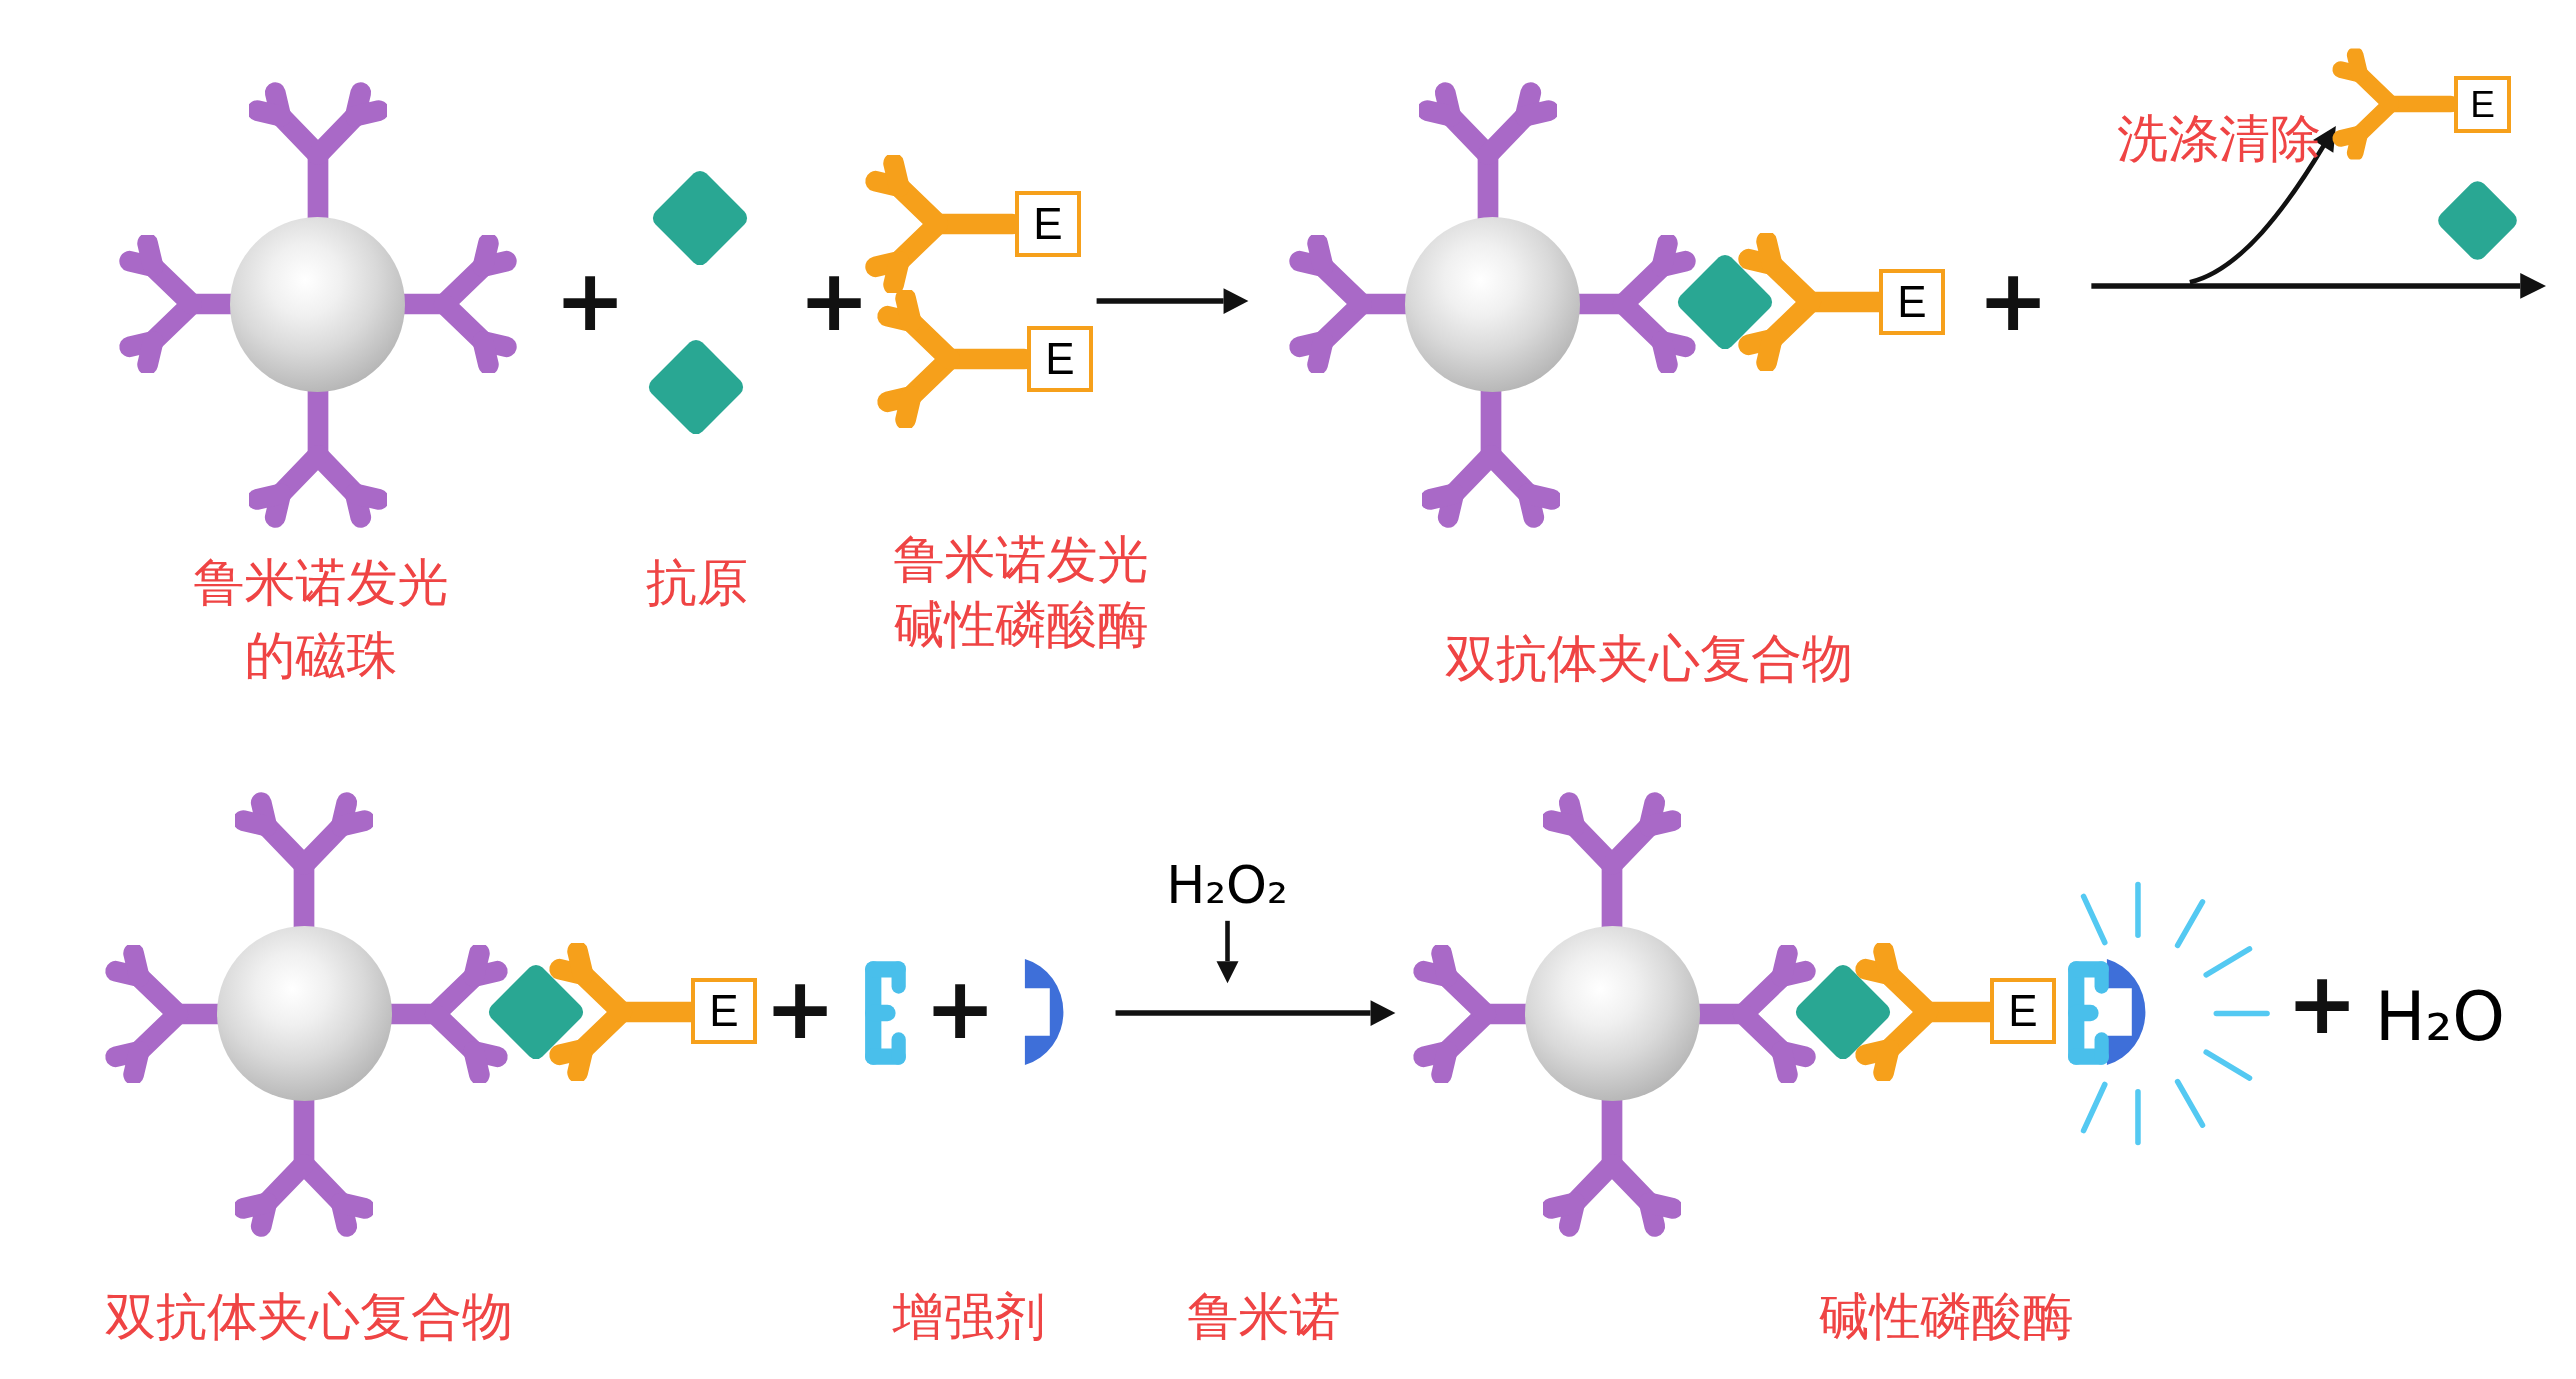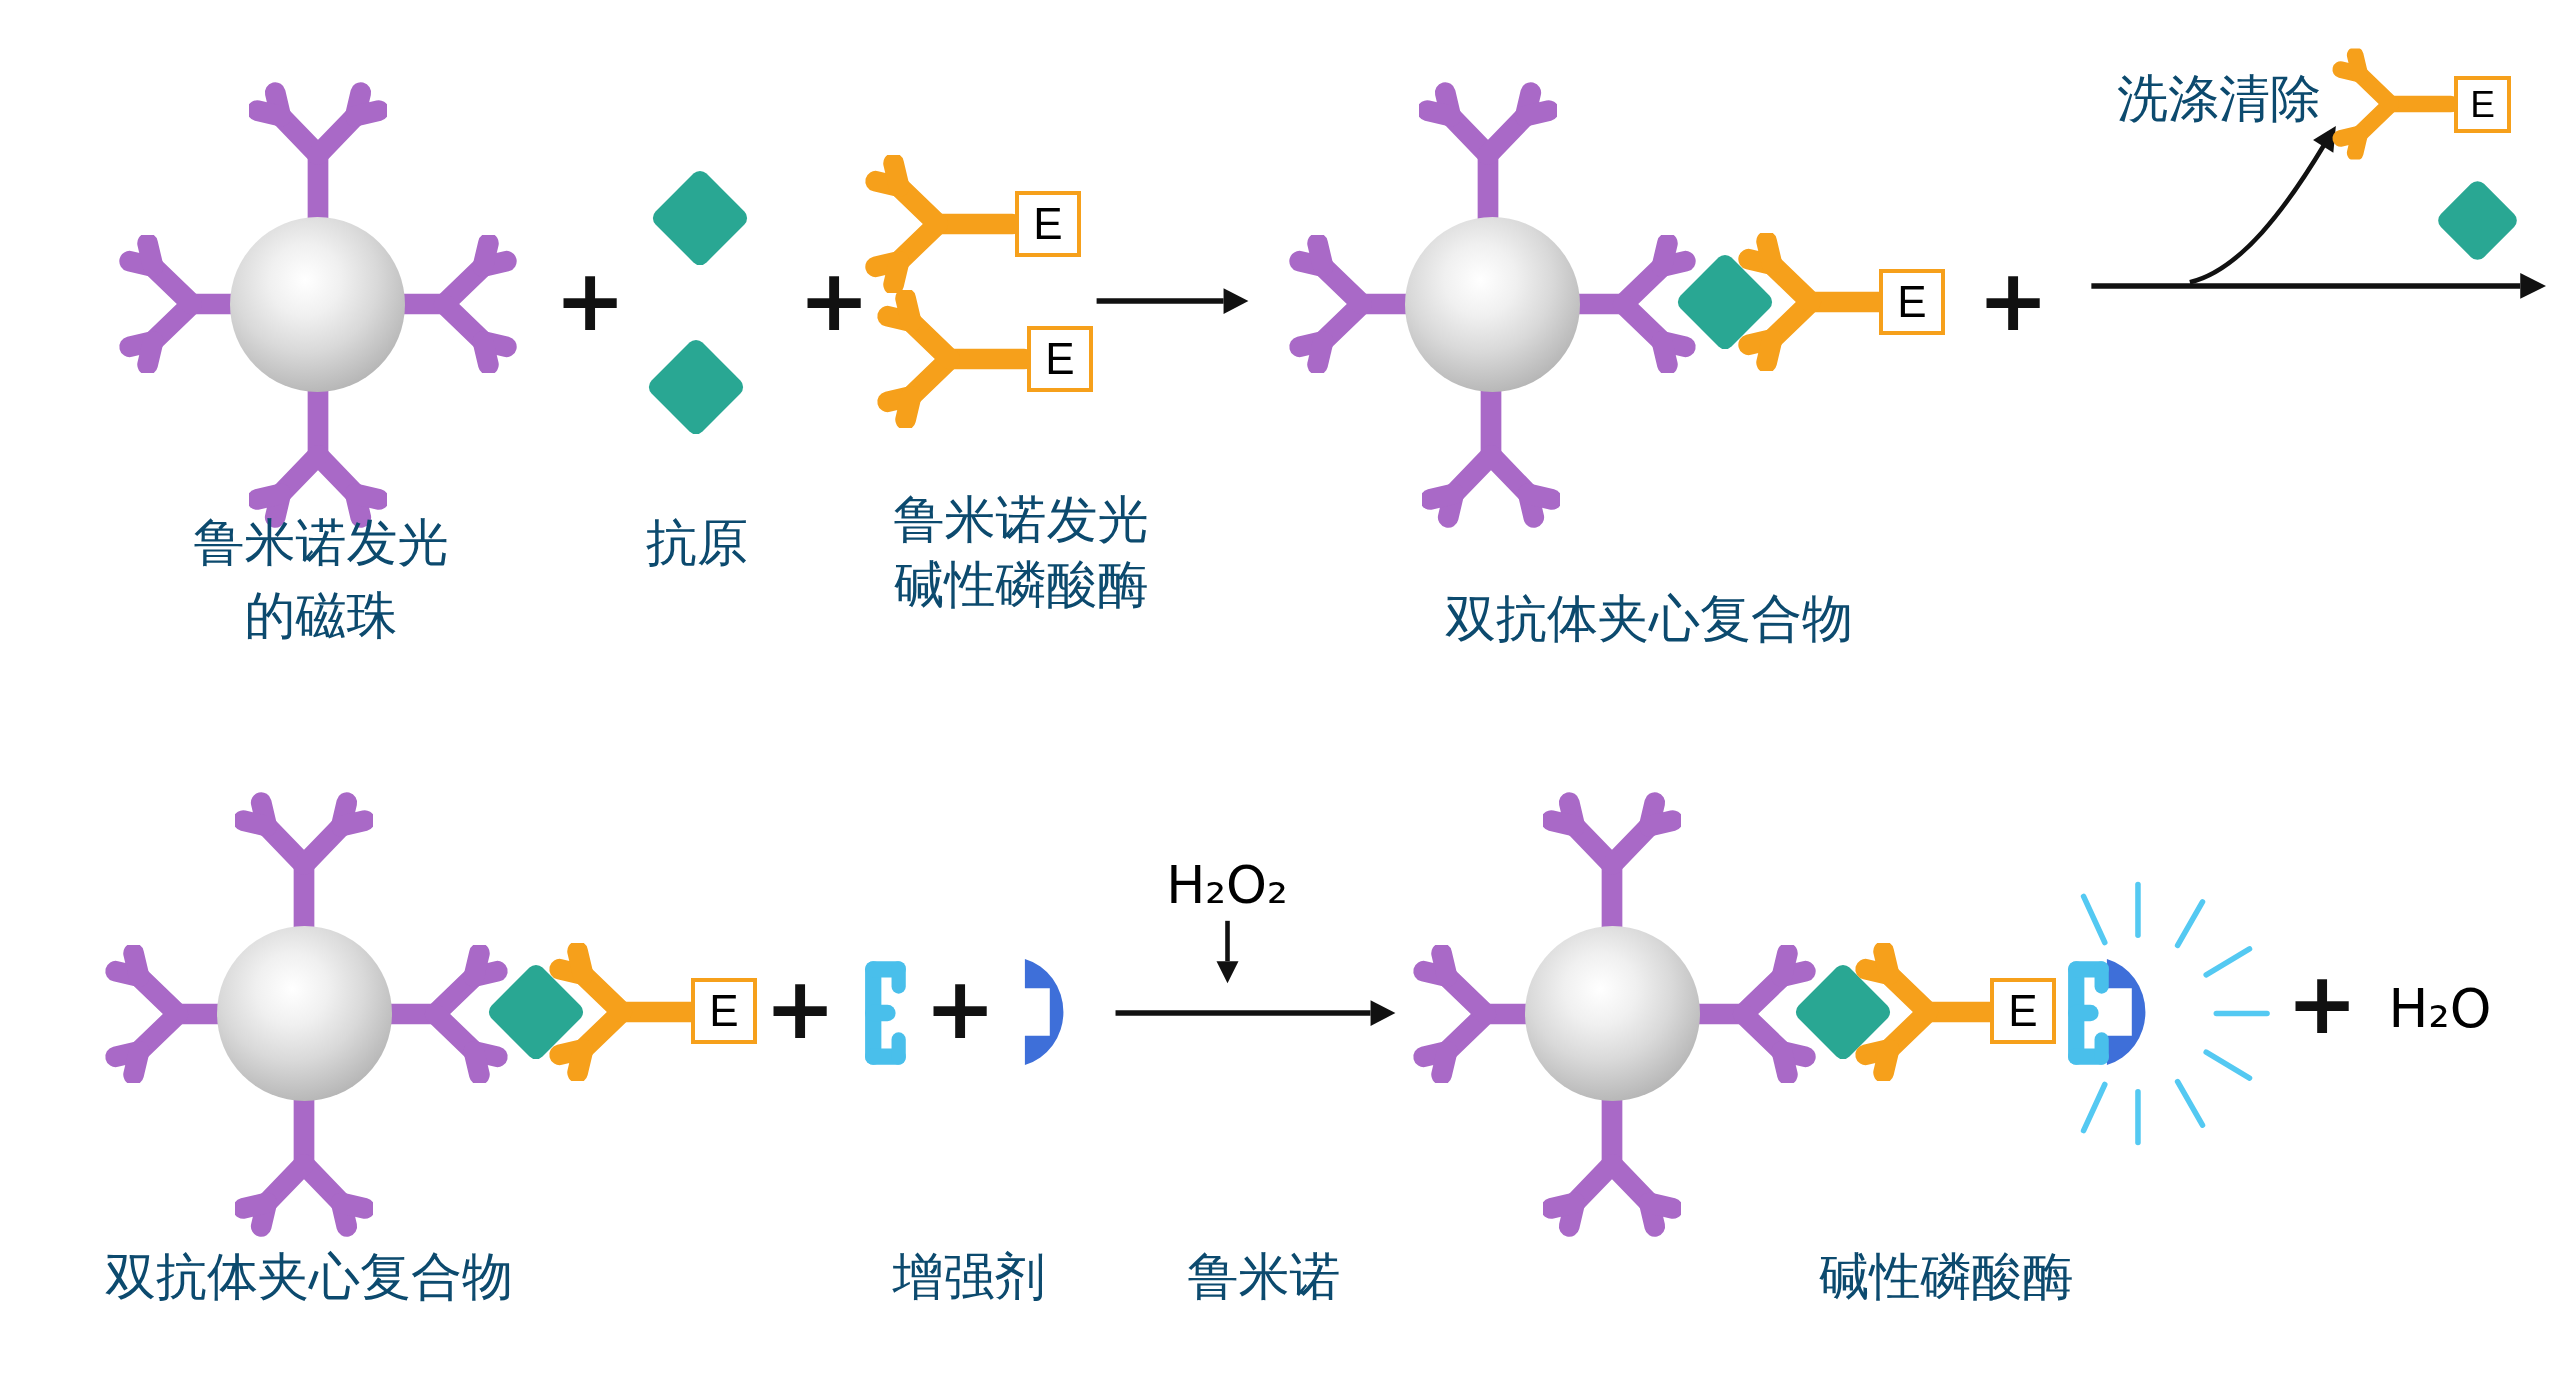--- a/index.html
+++ b/index.html
@@ -8,21 +8,21 @@
   .abs{position:absolute;}
   .ab{position:absolute;transform-origin:50% 50%;}
   .sphere{position:absolute;border-radius:50%;
           background:radial-gradient(circle at 43% 36%, #ffffff 0%, #f0f0f0 24%, #d9d9d9 48%, #b9b9b9 74%, #9c9c9c 96%);}
   .diamond{position:absolute;background:#29A793;border-radius:9.2px;transform:rotate(45deg);}
   .ebox{position:absolute;background:#ffffff;border:4.6px solid #F6A01B;box-sizing:border-box;
         display:flex;align-items:center;justify-content:center;
         font-size:44px;color:#000;font-family:"Liberation Sans",sans-serif;}
   .ebox.small{font-size:37px;}
   .plus{position:absolute;transform:translate(-50%,-54%);font-size:85px;font-weight:700;color:#111;line-height:1;}
-  .lbl{position:absolute;transform:translateX(-50%);font-size:51px;font-weight:500;color:#0c4a6e;white-space:nowrap;line-height:1.15;}
+  .lbl{position:absolute;transform:translateX(-50%);font-size:51px;font-weight:500;color:#ef4444;white-space:nowrap;line-height:1.15;margin-top:40px;}
   .formula{position:absolute;transform:translateX(-50%);font-size:52px;font-weight:400;color:#000;white-space:nowrap;}
   .arrow{position:absolute;overflow:visible;}
 </style>
 </head>
 <body>
 
 <div id="canvas">
 
   <svg width="0" height="0" style="position:absolute">
     <defs>
@@ -222,16 +222,16 @@
         <rect x="6" y="90" width="40" height="16" rx="8"></rect>
         <rect x="32" y="4" width="14" height="32" rx="7"></rect>
         <rect x="32" y="74" width="14" height="32" rx="7"></rect>
         <rect x="6" y="47" width="30" height="16" rx="8"></rect>
       </g>
     </svg>
     <div class="lbl" style="left:1946px;top:1248px">碱性磷酸酶</div>
   </div>
 
   <div class="plus" style="left:2322px;top:1007px">+</div>
-  <div class="formula" style="left:2440px;top:978px;font-size:53px">H₂O</div>
+  <div class="formula" style="left:2440px;top:978px;font-size:67px">H₂O</div>
 
 </div>
 
 
 </body></html>

